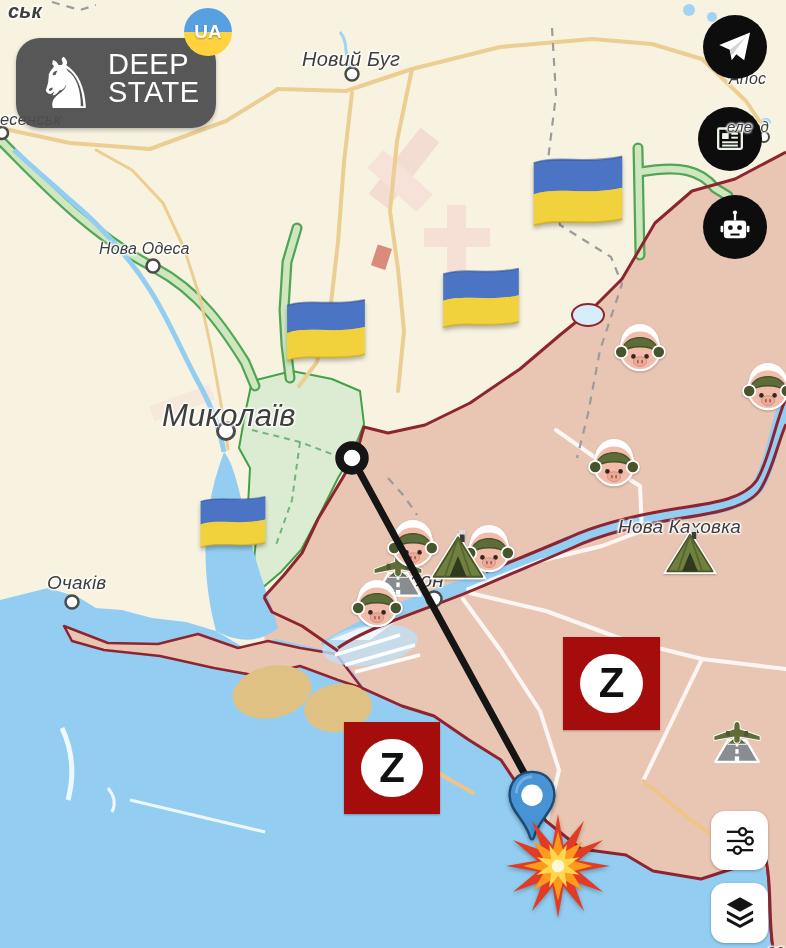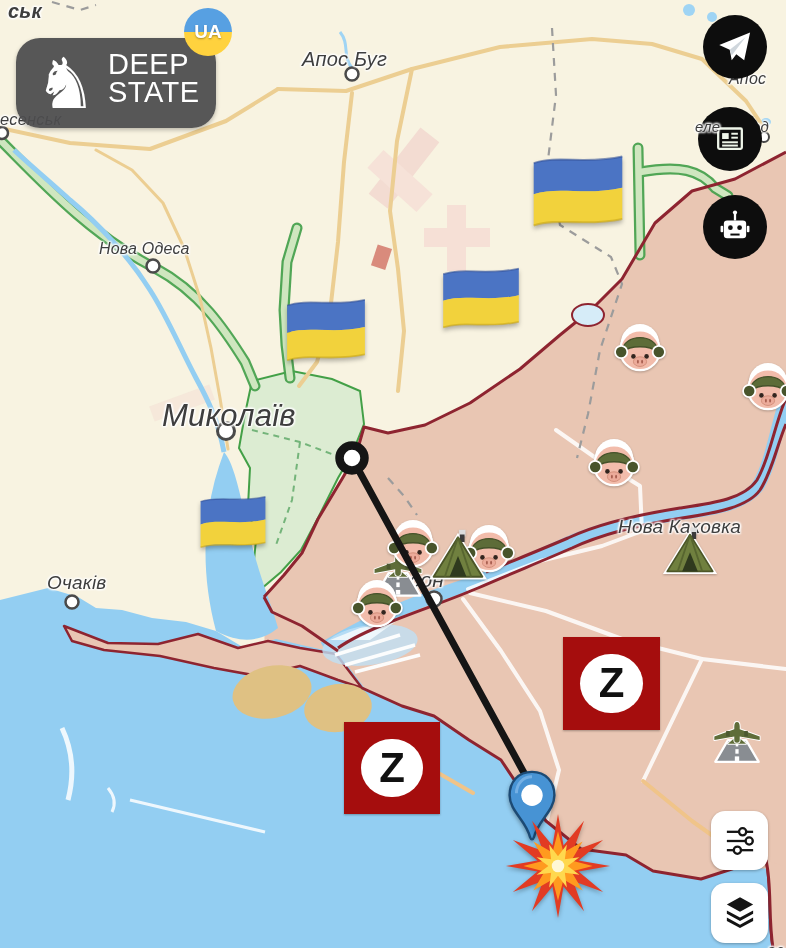--- a/index.html
+++ b/index.html
@@ -1,21 +1,21 @@
 <!DOCTYPE html>
 <html><head>
 <meta charset="utf-8">
 <style>
   html,body{margin:0;padding:0;background:#222;}
   .screen{position:relative;width:786px;height:948px;overflow:hidden;background:#f8f3e1;
           font-family:"Liberation Sans",sans-serif;}
   .base{position:absolute;left:0;top:0;z-index:1;}
   .map-label{position:absolute;z-index:8;color:#3e3e3e;font-weight:500;white-space:nowrap;letter-spacing:.2px;
     text-shadow:-1px -1px 2px #fff,1px -1px 2px #fff,-1px 1px 2px #fff,1px 1px 2px #fff,0 0 3px #fff;font-style:italic;}
-  .above-ui{z-index:45;}
+  .above-ui{z-index:45;margin-left:32px;}
   .flag{position:absolute;z-index:12;filter:drop-shadow(0 3px 2px rgba(0,0,0,.28));}
   .pig{position:absolute;z-index:11;width:56px;height:56px;filter:drop-shadow(0 1px 1px rgba(0,0,0,.25));}
   .tent{position:absolute;z-index:11;filter:drop-shadow(0 1px 1px rgba(0,0,0,.25));}
   .airfield{position:absolute;z-index:10;}
   .zmark{position:absolute;z-index:13;background:#a50d0d;display:flex;align-items:center;justify-content:center;
          box-shadow:0 1px 2px rgba(0,0,0,.3);}
   .zmark .zcirc{width:64%;height:64%;background:#fff;border-radius:50%;display:flex;align-items:center;justify-content:center;}
   .zmark .zletter{font-weight:800;font-size:42px;color:#111;line-height:1;font-family:"Liberation Sans",sans-serif;}
   .strike{position:absolute;left:0;top:0;z-index:14;pointer-events:none;}
   .pin{position:absolute;z-index:15;filter:drop-shadow(0 2px 2px rgba(0,0,0,.35));}
@@ -195,21 +195,21 @@
           <path d="M32,6 C34,6 35,8 35,11 L35,14 L57,22 L57,26 L35,22 L35,26 C35,28 34,29 32,29 C30,29 29,28 29,26 L29,22 L7,26 L7,22 L29,14 L29,11 C29,8 30,6 32,6 Z" fill="#5f6d39"></path>
         </g>
         <rect x="20" y="16" width="4" height="6" fill="#4c5830"></rect>
         <rect x="40" y="16" width="4" height="6" fill="#4c5830"></rect>
       </symbol>
     </defs>
   </svg>
 
   <div class="map-label" style="left:8px;top:0;font-size:20px;font-weight:600">ськ</div>
   <div class="map-label" style="left:0;top:110px;font-size:16.5px">есенськ</div>
-  <div class="map-label" style="left:302px;top:48px;font-size:20px">Апос Буг</div>
+  <div class="map-label" style="left:302px;top:48px;font-size:20px">Новий Буг</div>
   <div class="map-label" style="left:99px;top:240px;font-size:16px">Нова Одеса</div>
   <div class="map-label" style="left:162px;top:398px;font-size:31px">Миколаїв</div>
   <div class="map-label" style="left:47px;top:572px;font-size:19px">Очаків</div>
   <div class="map-label" style="left:386px;top:568px;font-size:21px">ерсон</div>
   <div class="map-label" style="left:618px;top:516px;font-size:19px">Нова Каховка</div>
   <div class="map-label" style="left:729px;top:70px;font-size:16px">Апос</div>
   <div class="map-label above-ui" style="left:695px;top:118px;font-size:15px">еле</div>
   <div class="map-label" style="left:752px;top:118px;font-size:15px">од</div>
   <div class="map-label" style="left:767px;top:942px;font-size:16px">ас</div>
 

